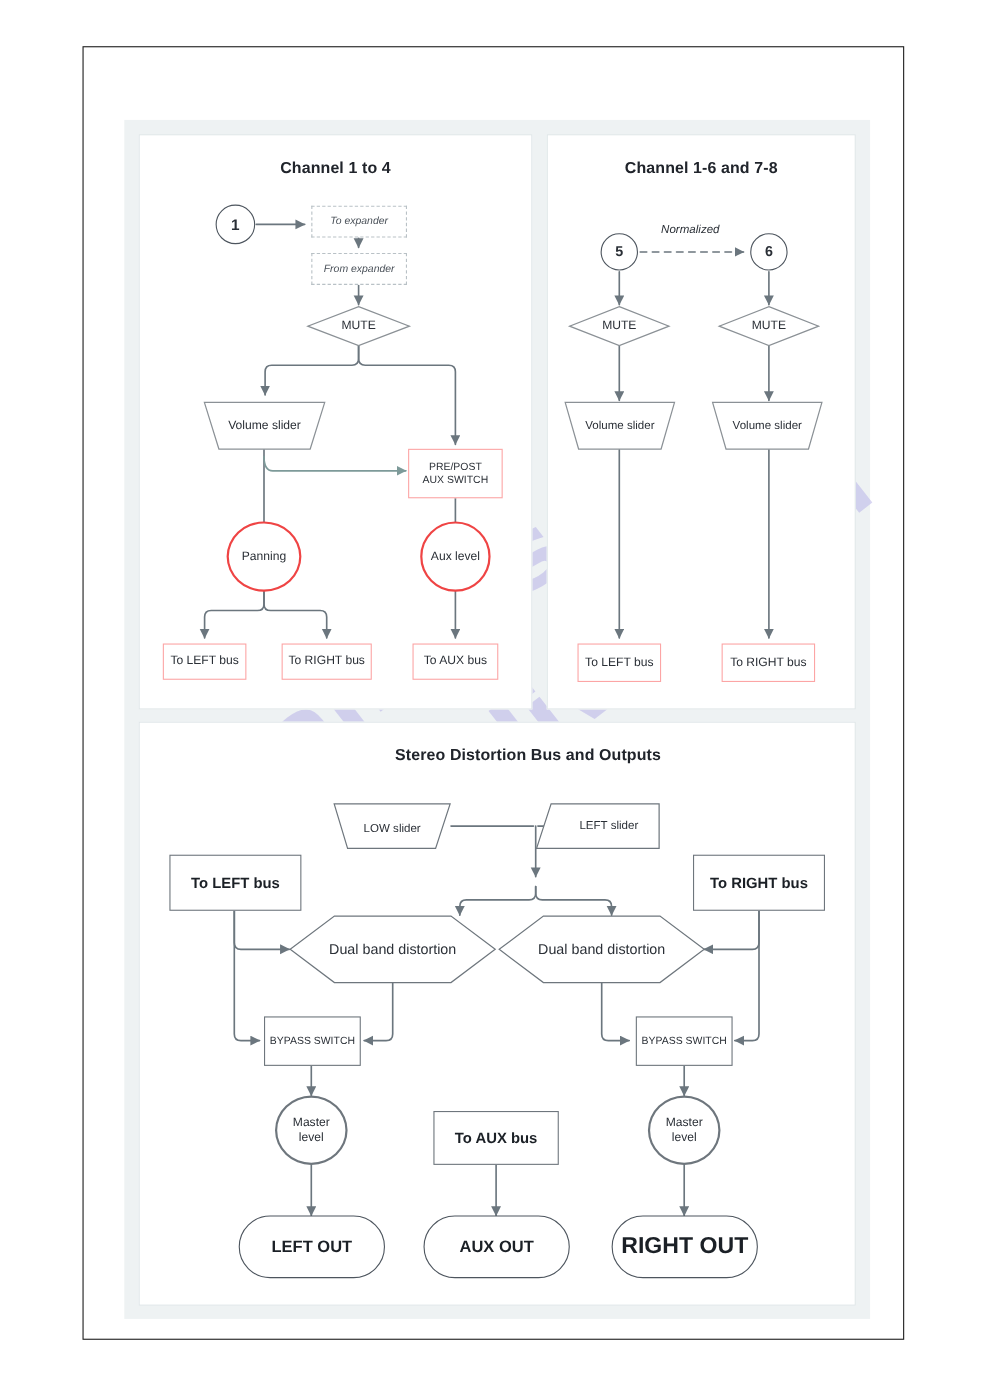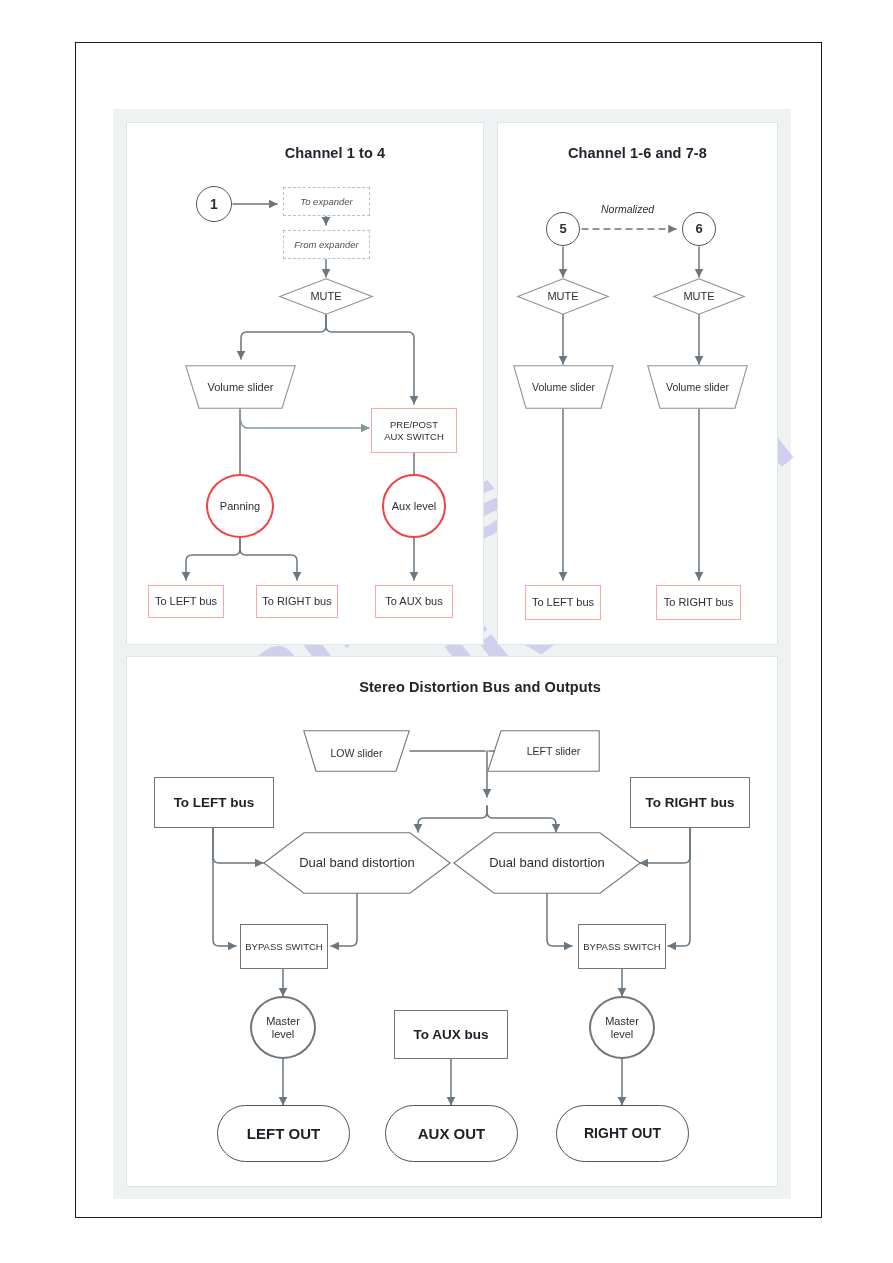--- a/index.html
+++ b/index.html
@@ -19,21 +19,21 @@
     position:absolute; background:#ffffff; border:1px solid #dfe6e8; box-sizing:border-box;
   }
   #panel-left   {left:126px; top:122px;  width:358px; height:523px;}
   #panel-right  {left:497px; top:122px;  width:281px; height:523px;}
   #panel-bottom {left:126px; top:656px;  width:652px; height:531px;}
 
   .panel-title{
     position:absolute; text-align:center; font-weight:bold; color:#20242b;
     letter-spacing:.1px;
   }
-  #title-left   {left:126px; top:145px; width:358px; font-size:14.5px;margin-left:30px;}
+  #title-left   {left:126px; top:145px; width:358px; font-size:14.5px;}
   #title-right  {left:497px; top:145px; width:281px; font-size:14.5px;}
   #title-bottom {left:126px; top:679px; width:652px; font-size:14.5px;padding-left:28px;}
 
   
   .node{
     position:absolute; box-sizing:border-box; display:flex;
     align-items:center; justify-content:center; text-align:center;
     color:#2a2f36; background:#ffffff; line-height:1.18;
   }
   .n-rect   {border:1px solid #fca5a5;}
@@ -271,13 +271,13 @@
   <span>Master</span>
   <span>level</span>
 </div>
 
 <div class="node n-rect bold-label" style="left:394px;top:1010px;width:114px;height:49px;font-size:13.5px;border-color:#6e767d;">To AUX bus</div>
 
 <div class="node n-stadium bold-label" style="left:217px;top:1105px;width:133px;height:57px;font-size:15px;">LEFT OUT</div>
 
 <div class="node n-stadium bold-label" style="left:385px;top:1105px;width:133px;height:57px;font-size:15px;">AUX OUT</div>
 
-<div class="node n-stadium bold-label" style="left:556px;top:1105px;width:133px;height:57px;font-size:14px;">RIGHT OUT</div>
+<div class="node n-stadium bold-label" style="left:556px;top:1105px;width:133px;height:57px;font-size:21px;">RIGHT OUT</div>
 
 </body></html>

